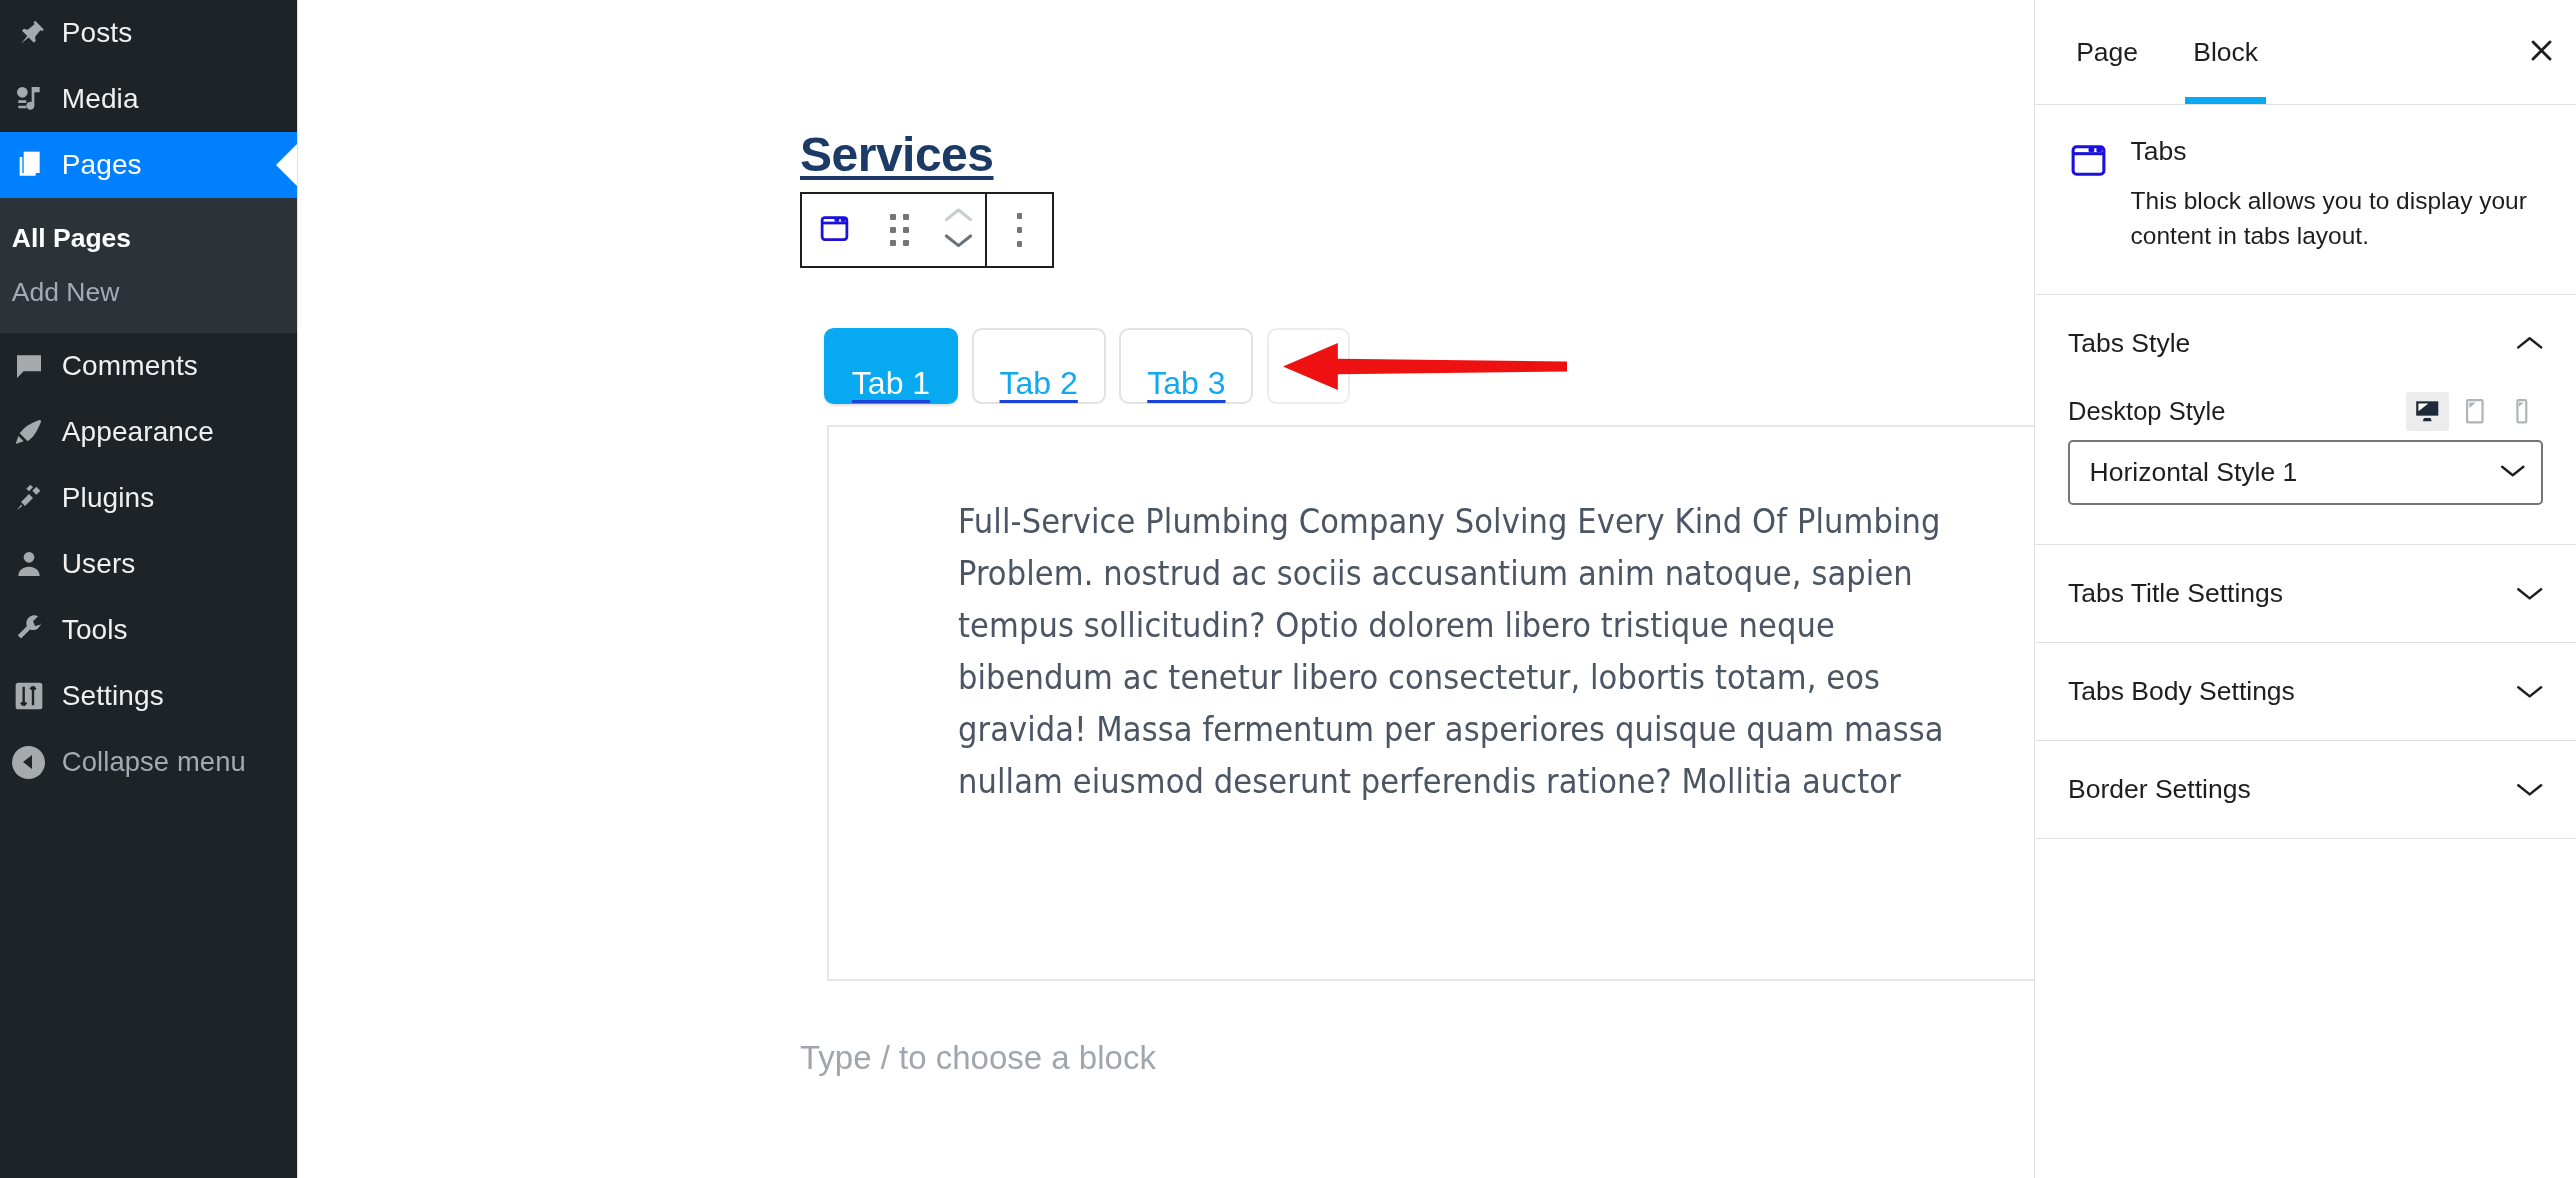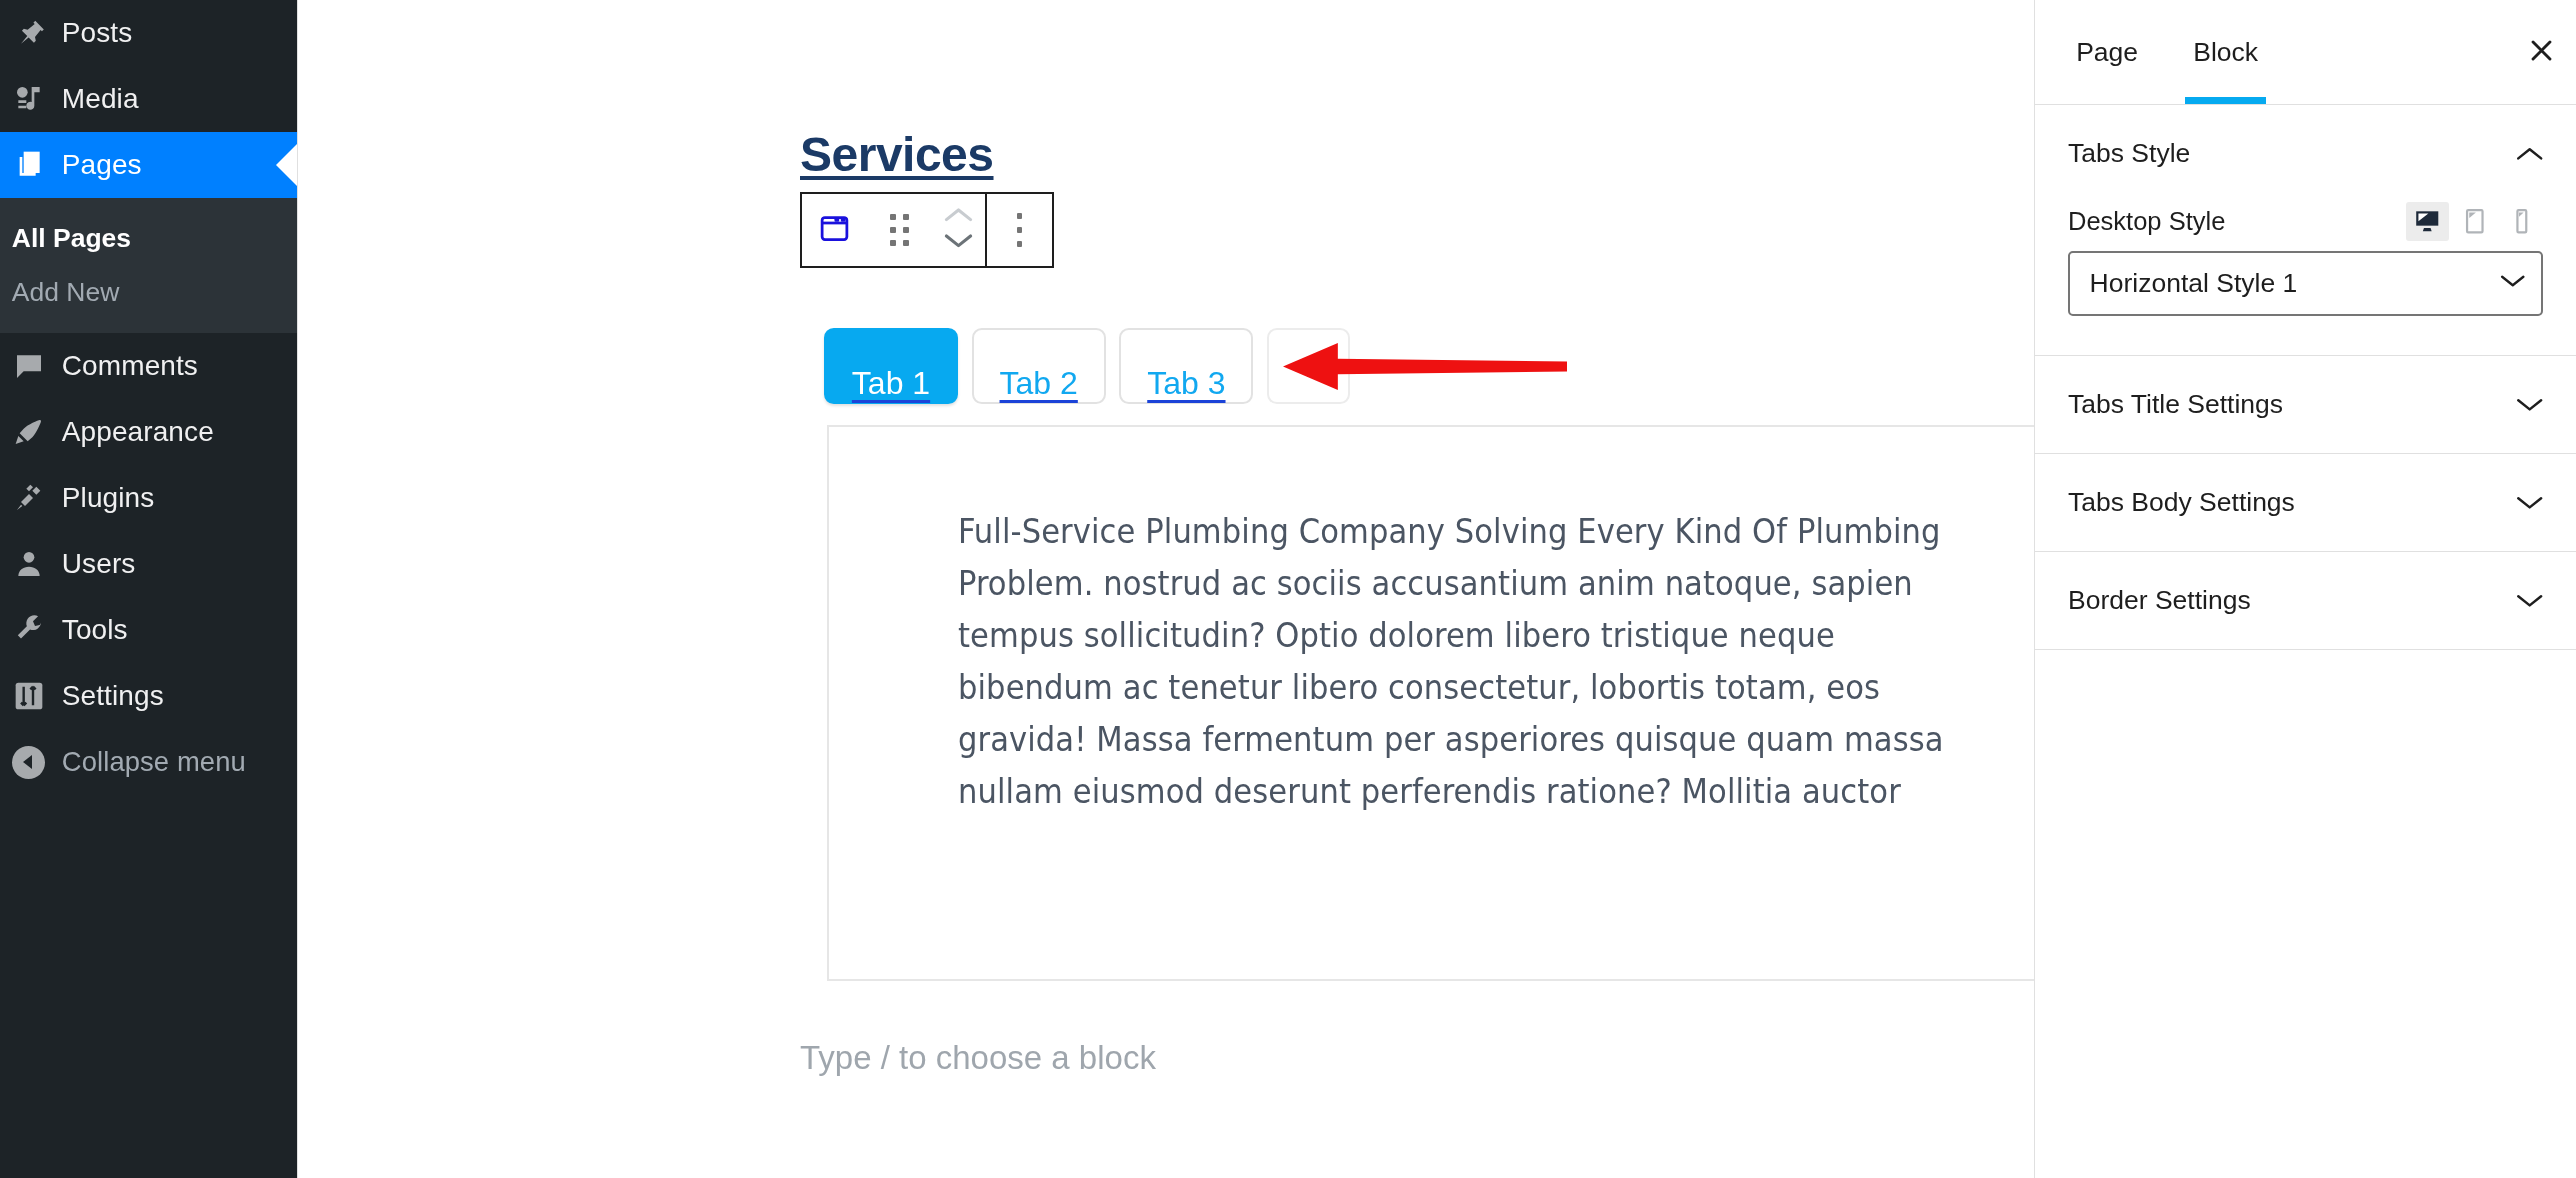--- a/index.html
+++ b/index.html
@@ -181,21 +181,21 @@
   
   .tab-panel {
     position: absolute;
     left: 529px; top: 425px;
     width: 1258px; height: 556px;
     border: 2px solid #e6e6e6;
     background: #ffffff;
   }
   .tab-body-text {
     position: absolute;
-    left: 129px; top: 78px;
+    left: 129px; top: 68px;
     width: 1000px;
     font-family: "DejaVu Sans Condensed", "Liberation Sans Narrow", "Liberation Sans", sans-serif;
     font-stretch: condensed;
     font-size: 34px;
     line-height: 52px;
     color: #4b5563;
     letter-spacing: 0.1px;
   }
   .appender {
     position: absolute;
@@ -504,20 +504,34 @@
       </div>
       <div class="insp-close">
         <span>
           <svg width="29" height="29" viewBox="0 0 24 24" fill="none" stroke="#1e1e1e" stroke-width="2.4" stroke-linecap="round">
               <path d="M5 5l14 14M19 5L5 19"></path>
             </svg>
         </span>
       </div>
     </div>
 
+    <div class="block-card">
+      <span class="bc-icon">
+        <svg width="41" height="41" viewBox="0 0 24 24" fill="none" stroke="#1a11dd" stroke-width="1.8">
+          <rect x="3" y="4" width="18" height="16" rx="2"></rect>
+          <path d="M3 8h18"></path>
+          <rect x="12" y="4.6" width="3.4" height="2.4" rx="0.7" fill="#1a11dd" stroke="none"></rect>
+          <rect x="16.6" y="4.6" width="3.4" height="2.4" rx="0.7" fill="#1a11dd" stroke="none"></rect>
+        </svg>
+      </span>
+      <div>
+        <div class="bc-title">Tabs</div>
+        <div class="bc-desc">This block allows you to display your content in tabs layout.</div>
+      </div>
+    </div>
 
     <section class="panel-section">
       <div class="panel-head">
         <span class="ph-title">Tabs Style</span>
         <span class="ph-chev">
           <svg width="27.4" height="17.6" viewBox="0 0 24 14" fill="none" stroke="#1e1e1e" stroke-width="2.2" stroke-linecap="round" stroke-linejoin="round">
               <path d="M2 11l10-8 10 8"></path>
             </svg>
         </span>
       </div>

